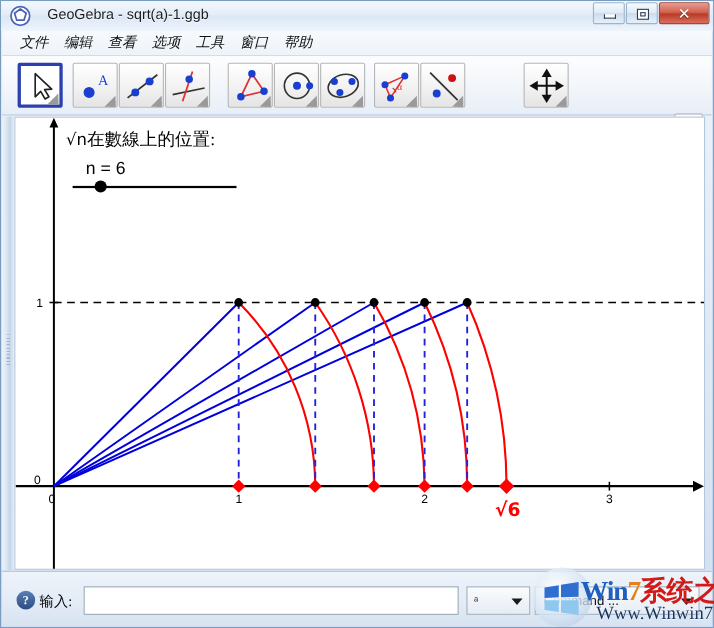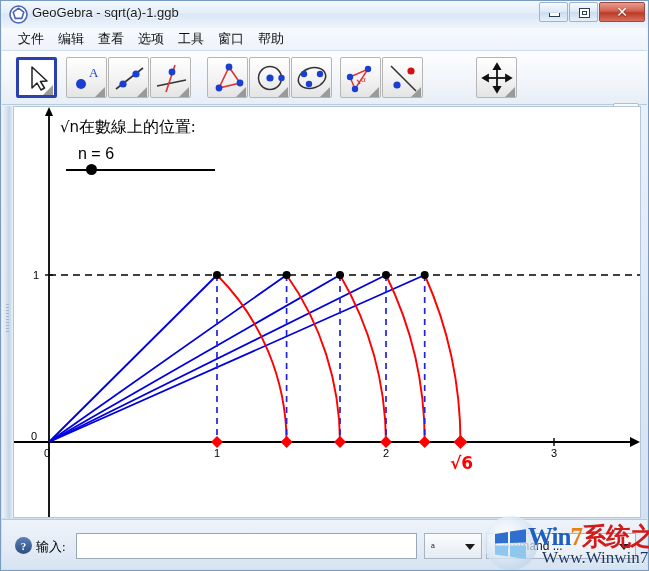--- a/index.html
+++ b/index.html
@@ -17,21 +17,21 @@
 
   
   #titlebar{
     position:absolute;left:0;top:0;right:0;height:27px;
     background:linear-gradient(180deg,#f3f8fd 0%,#e3edf8 45%,#dbe7f5 50%,#edf4fc 100%);
   }
   #titlebar .tb-icon{
     position:absolute;left:8px;top:4px;width:19px;height:19px;
   }
   #titlebar .tb-text{
-    position:absolute;left:31px;top:4px;
+    position:absolute;left:42px;top:4px;
     font-size:13px;color:#1b1b1b;white-space:nowrap;
     text-shadow:0 1px 0 #fff;
   }
   .wbtns{position:absolute;right:3px;top:1px;display:flex;}
   .wbtn{
     width:29px;height:20px;margin-left:1px;
     border:1px solid #9db4cc;border-radius:2px;
     background:linear-gradient(180deg,#f6fafe 0%,#dfeaf6 48%,#cbdcee 52%,#e6f0fa 100%);
     position:relative;box-sizing:border-box;
   }
@@ -59,20 +59,21 @@
     text-shadow:0 1px 1px rgba(0,0,0,.5);
   }
 
   
   #menubar{
     position:absolute;left:1px;top:27px;right:1px;height:23px;
     background:linear-gradient(180deg,#f7fafd 0%,#eef3fa 100%);
     border-bottom:1px solid #cfdceb;
     display:flex;align-items:flex-start;padding-left:9px;
     box-sizing:border-box;
+    font-style:italic;
   }
   .menu-item{
     font-size:13px;color:#111;padding:2px 7px;cursor:default;
     white-space:nowrap;
   }
 
   
   #toolbar{
     position:absolute;left:1px;top:50px;right:1px;height:54px;
     background:linear-gradient(180deg,#fcfdfe 0%,#f1f5fa 60%,#e7eef7 100%);

